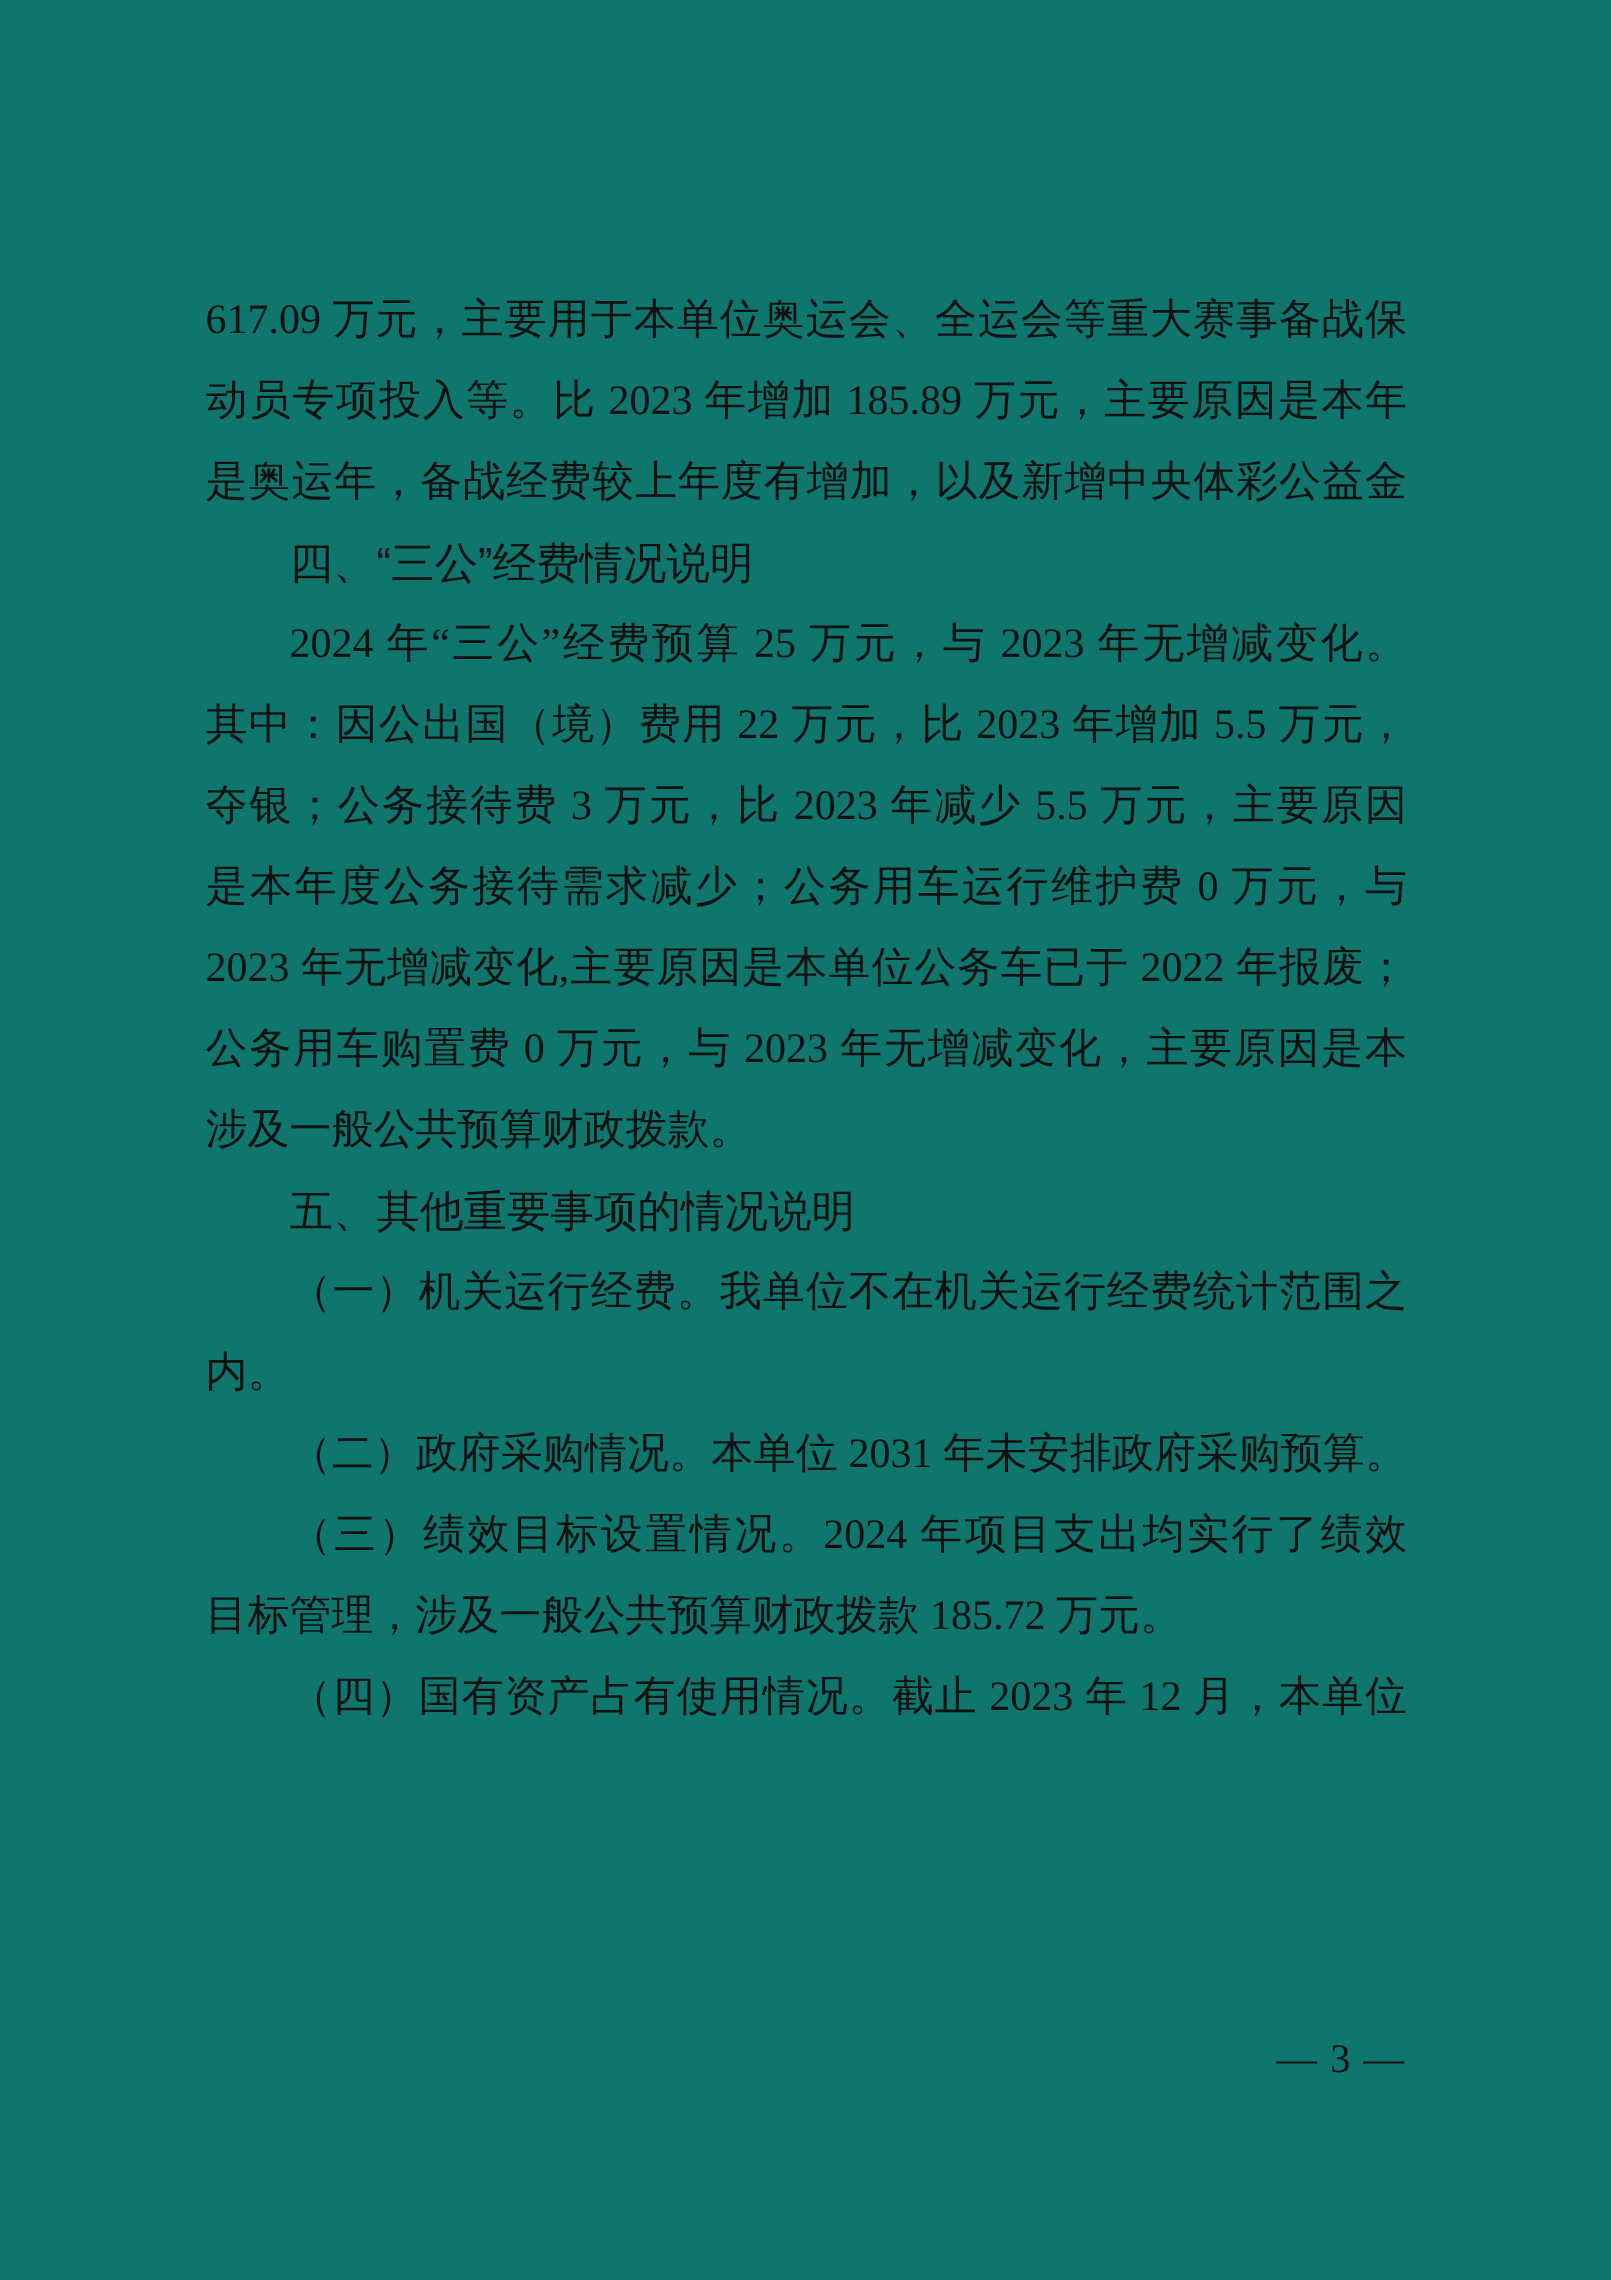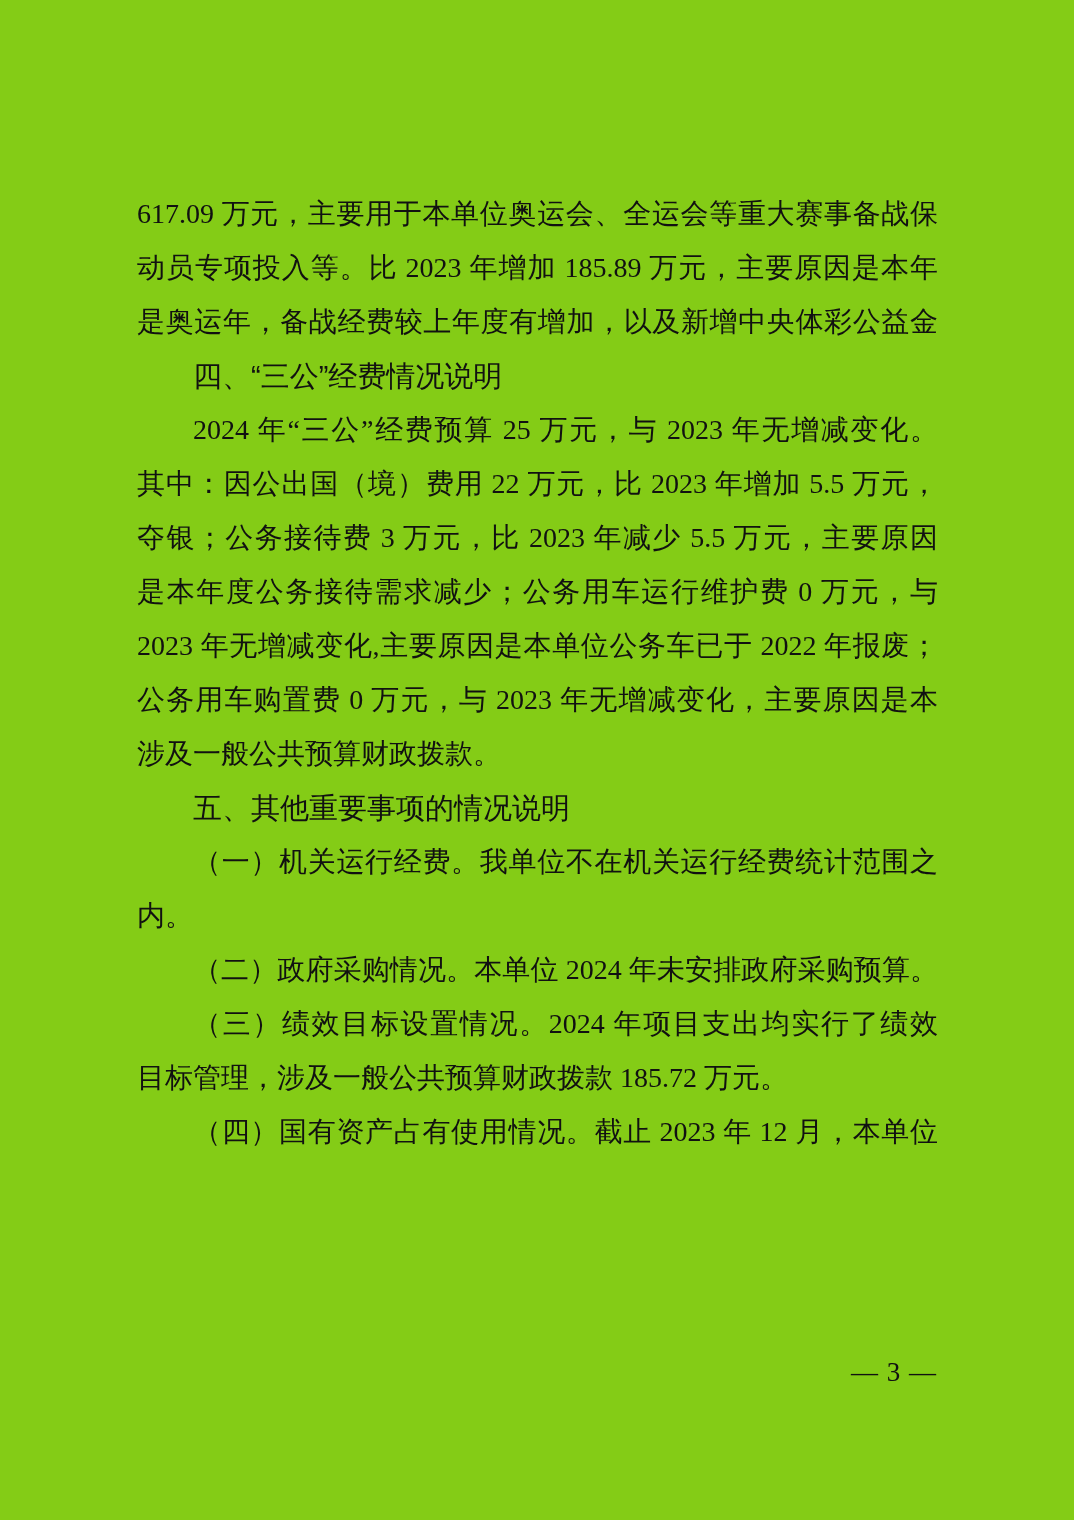--- a/index.html
+++ b/index.html
@@ -13,21 +13,21 @@
     background: #ffffff;
     overflow: hidden;
     font-family: "Liberation Serif", serif;
   }
   .page {
     position: absolute;
     left: 0;
     top: 0;
     width: 1074px;
     height: 1520px;
-    background: #84cc16;
+    background: #0f766e;
   }
   .body-text {
     position: absolute;
     left: 137px;
     top: 187px;
     width: 801px;
   }
   .line {
     height: 54px;
     line-height: 54px;
@@ -76,19 +76,19 @@
       <div class="line indent justify"><span class="run">2024 年“三公”经费预算 25 万元，与 2023 年无增减变化。</span></div>
       <div class="line justify"><span class="run">其中：因公出国（境）费用 22 万元，比 2023 年增加 5.5 万元，</span></div>
       <div class="line justify"><span class="run">夺银；公务接待费 3 万元，比 2023 年减少 5.5 万元，主要原因</span></div>
       <div class="line justify"><span class="run">是本年度公务接待需求减少；公务用车运行维护费 0 万元，与</span></div>
       <div class="line justify"><span class="run">2023 年无增减变化,主要原因是本单位公务车已于 2022 年报废；</span></div>
       <div class="line justify"><span class="run">公务用车购置费 0 万元，与 2023 年无增减变化，主要原因是本</span></div>
       <div class="line"><span class="run">涉及一般公共预算财政拨款。</span></div>
       <div class="line heading indent"><span class="run bold">五、其他重要事项的情况说明</span></div>
       <div class="line indent justify"><span class="run bold">（一）机关运行经费。</span><span class="run">我单位不在机关运行经费统计范围之</span></div>
       <div class="line"><span class="run">内。</span></div>
-      <div class="line indent justify"><span class="run bold">（二）政府采购情况。</span><span class="run">本单位 2024 年未安排政府采购预算。</span></div>
+      <div class="line indent justify"><span class="run bold">（二）政府采购情况。</span><span class="run">本单位 2031 年未安排政府采购预算。</span></div>
       <div class="line indent justify"><span class="run bold">（三）绩效目标设置情况。</span><span class="run">2024 年项目支出均实行了绩效</span></div>
       <div class="line"><span class="run">目标管理，涉及一般公共预算财政拨款 185.72 万元。</span></div>
       <div class="line indent justify"><span class="run bold">（四）国有资产占有使用情况。</span><span class="run">截止 2023 年 12 月，本单位</span></div>
     </div>
   <div class="footer">— 3 —</div>
 </div>
 
 </body></html>

